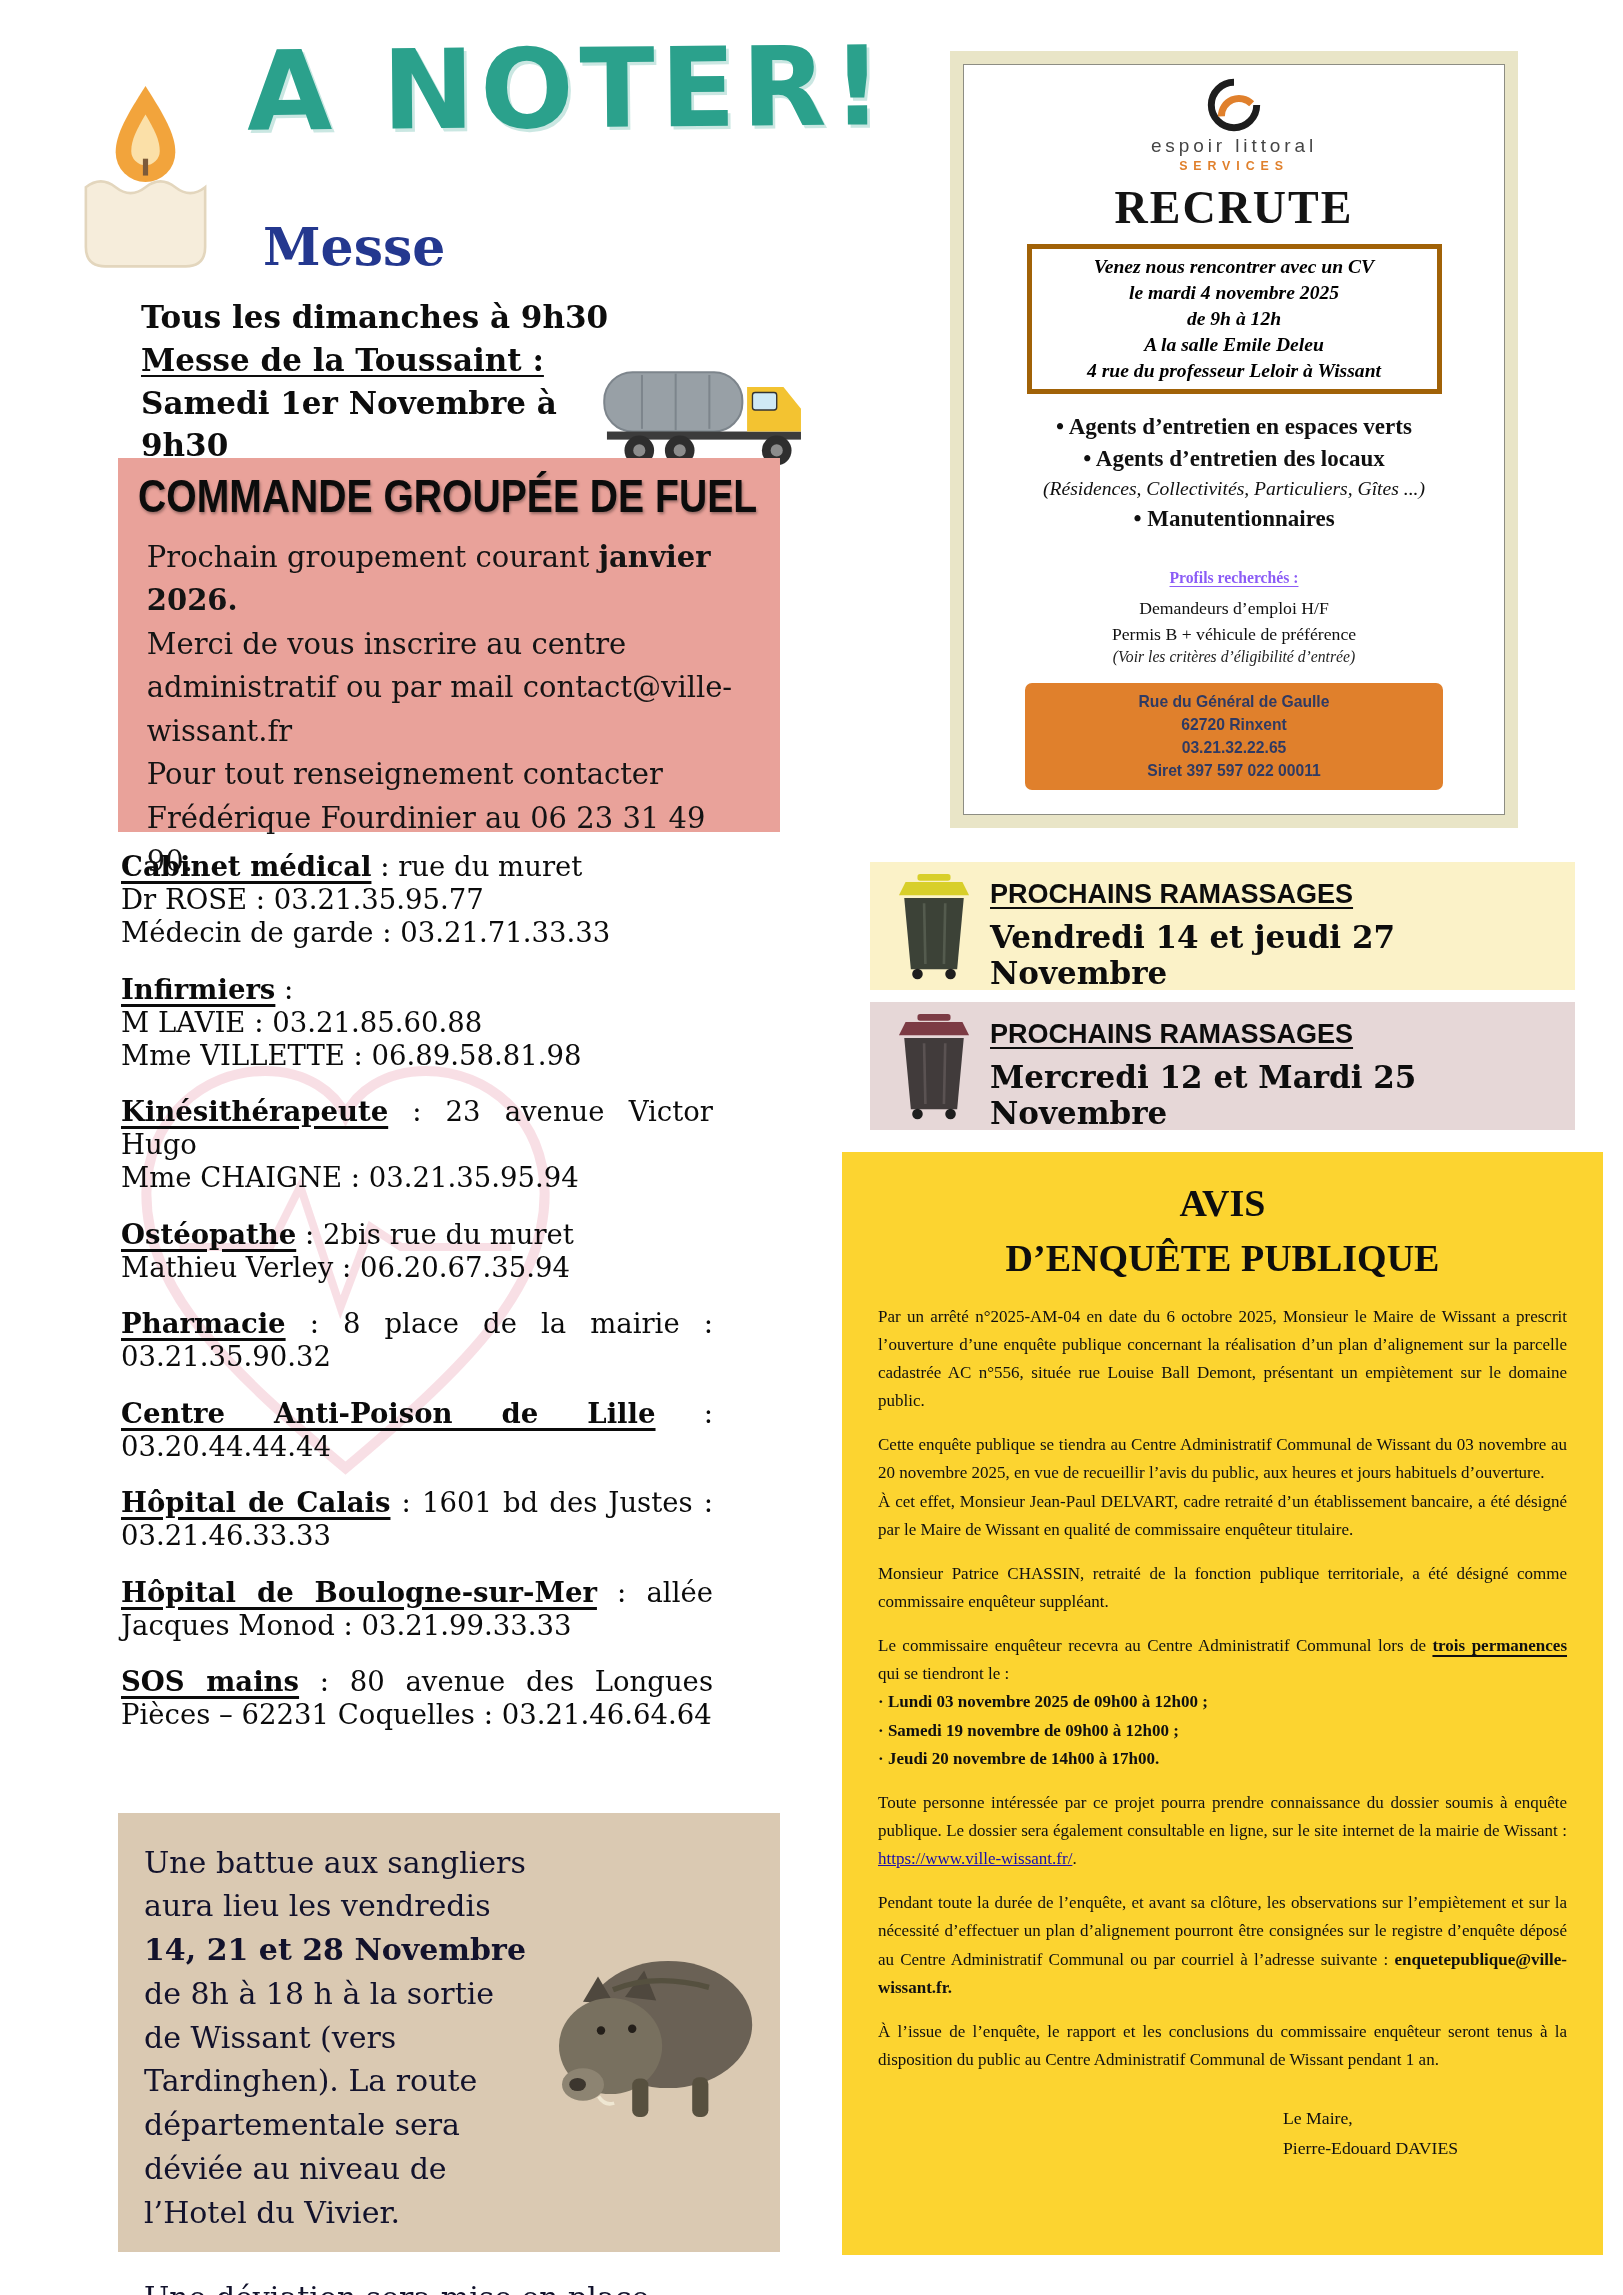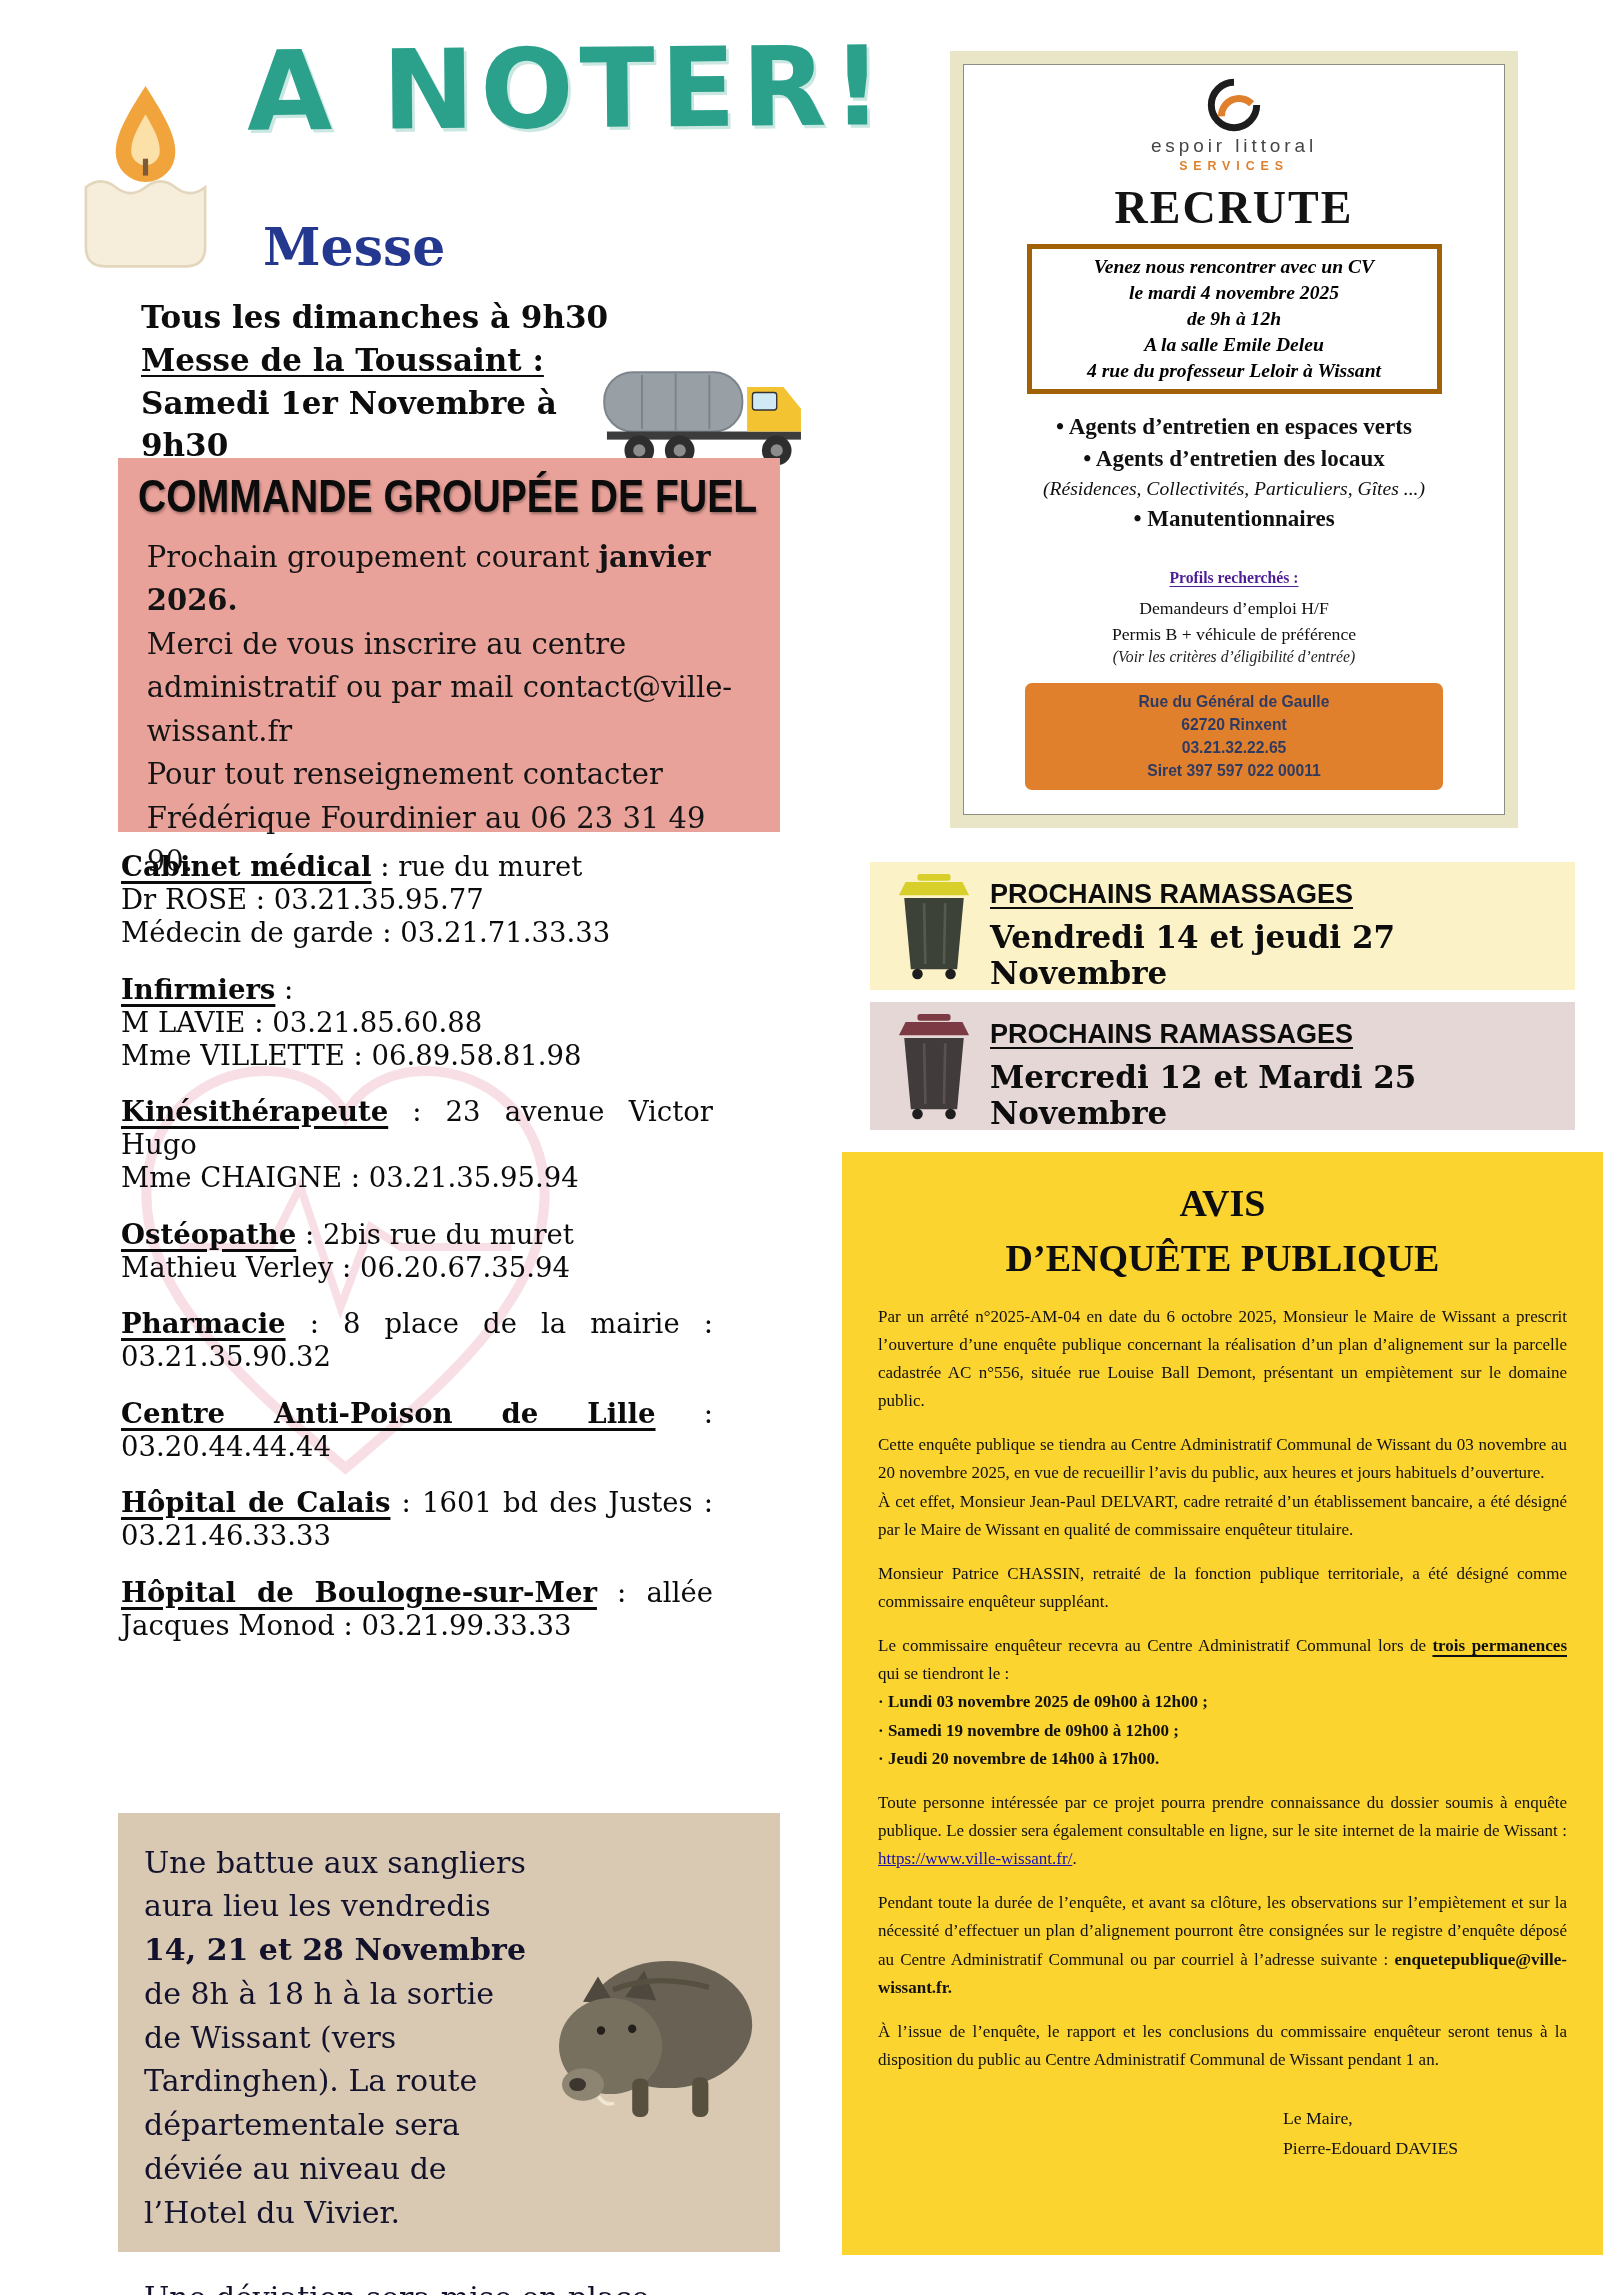--- a/index.html
+++ b/index.html
@@ -54,21 +54,21 @@
   .brand { font-family:"Liberation Sans", sans-serif; font-size:19px; letter-spacing:3.9px; color:#454545; margin-top:1.3px; }
   .brand-sub { font-family:"Liberation Sans", sans-serif; font-size:12.4px; letter-spacing:5.9px; color:#e0802c; font-weight:700; margin-top:2px; }
   .recrute { font-size:46px; font-weight:700; letter-spacing:2px; color:#141414; margin-top:7.8px; }
   .invite { width:392px; margin:10.5px auto 0; border:5px solid #a16207; padding:5.2px 6.5px;
     color:#000000; font-weight:700; font-style:italic; font-size:19.6px; line-height:1.32; }
   .invite p { margin:0; }
   .jobs { margin-top:17px; font-size:23px; font-weight:700; line-height:1.4; color:#101010; }
   .jobs p { margin:0; }
   .bullet::before { content:"•  "; }
   .jobs-note { font-size:19.6px; font-style:italic; font-weight:400; }
-  .profils-title { margin-top:34px; color:#4c1d95; font-size:15.7px; font-weight:700;
+  .profils-title { margin-top:34px; color:#8b5cf6; font-size:15.7px; font-weight:700;
     text-decoration:underline; text-underline-offset:2.6px; }
   .profil { margin:10.5px 0 0 0; font-size:17.7px; line-height:1.3; color:#101010; }
   .profil + .profil { margin-top:2.6px; }
   .profil-note { margin:2.6px 0 0 0; font-size:15.7px; font-style:italic; color:#222; }
   .addr { width:405px; margin:17px auto 0; background:#e0802c; padding:7.8px 6.5px;
     font-family:"Liberation Sans", sans-serif; font-size:15.7px; font-weight:700; line-height:1.45; color:#2f3a63;border-radius:7px; }
   .addr p { margin:0; }
 
   .ram { position:absolute; left:870px; width:705px; height:128px; }
   .ram-yellow { top:862px; background:#fbf2c8; }
@@ -174,20 +174,23 @@
       <p class="med-head"><span class="med-label">Pharmacie</span><span> : 8 place de la mairie : 03.21.35.90.32</span></p>
     </div>
     <div class="med-entry">
       <p class="med-head"><span class="med-label">Centre Anti-Poison de Lille</span><span> : 03.20.44.44.44</span></p>
     </div>
     <div class="med-entry">
       <p class="med-head"><span class="med-label">Hôpital de Calais</span><span> : 1601 bd des Justes : 03.21.46.33.33</span></p>
     </div>
     <div class="med-entry">
       <p class="med-head"><span class="med-label">Hôpital de Boulogne-sur-Mer</span><span> : allée Jacques Monod : 03.21.99.33.33</span></p>
+    </div>
+    <div class="med-entry">
+      <p class="med-head"><span class="med-label">SOS mains</span><span> : 80 avenue des Longues Pièces – 62231 Coquelles : 03.21.46.64.64</span></p>
     </div>
   </section>
 
   <section class="battue-box">
     <div class="boar">
       <svg viewBox="0 0 360 320" width="216" height="249" aria-hidden="true">
         <ellipse cx="212" cy="150" rx="140" ry="106" fill="#6a6155"></ellipse>
         <path d="M95 70 L122 116 L70 112 Z" fill="#4f483e"></path>
         <path d="M172 60 L192 110 L140 104 Z" fill="#4f483e"></path>
         <ellipse cx="116" cy="186" rx="86" ry="80" fill="#78705f"></ellipse>

